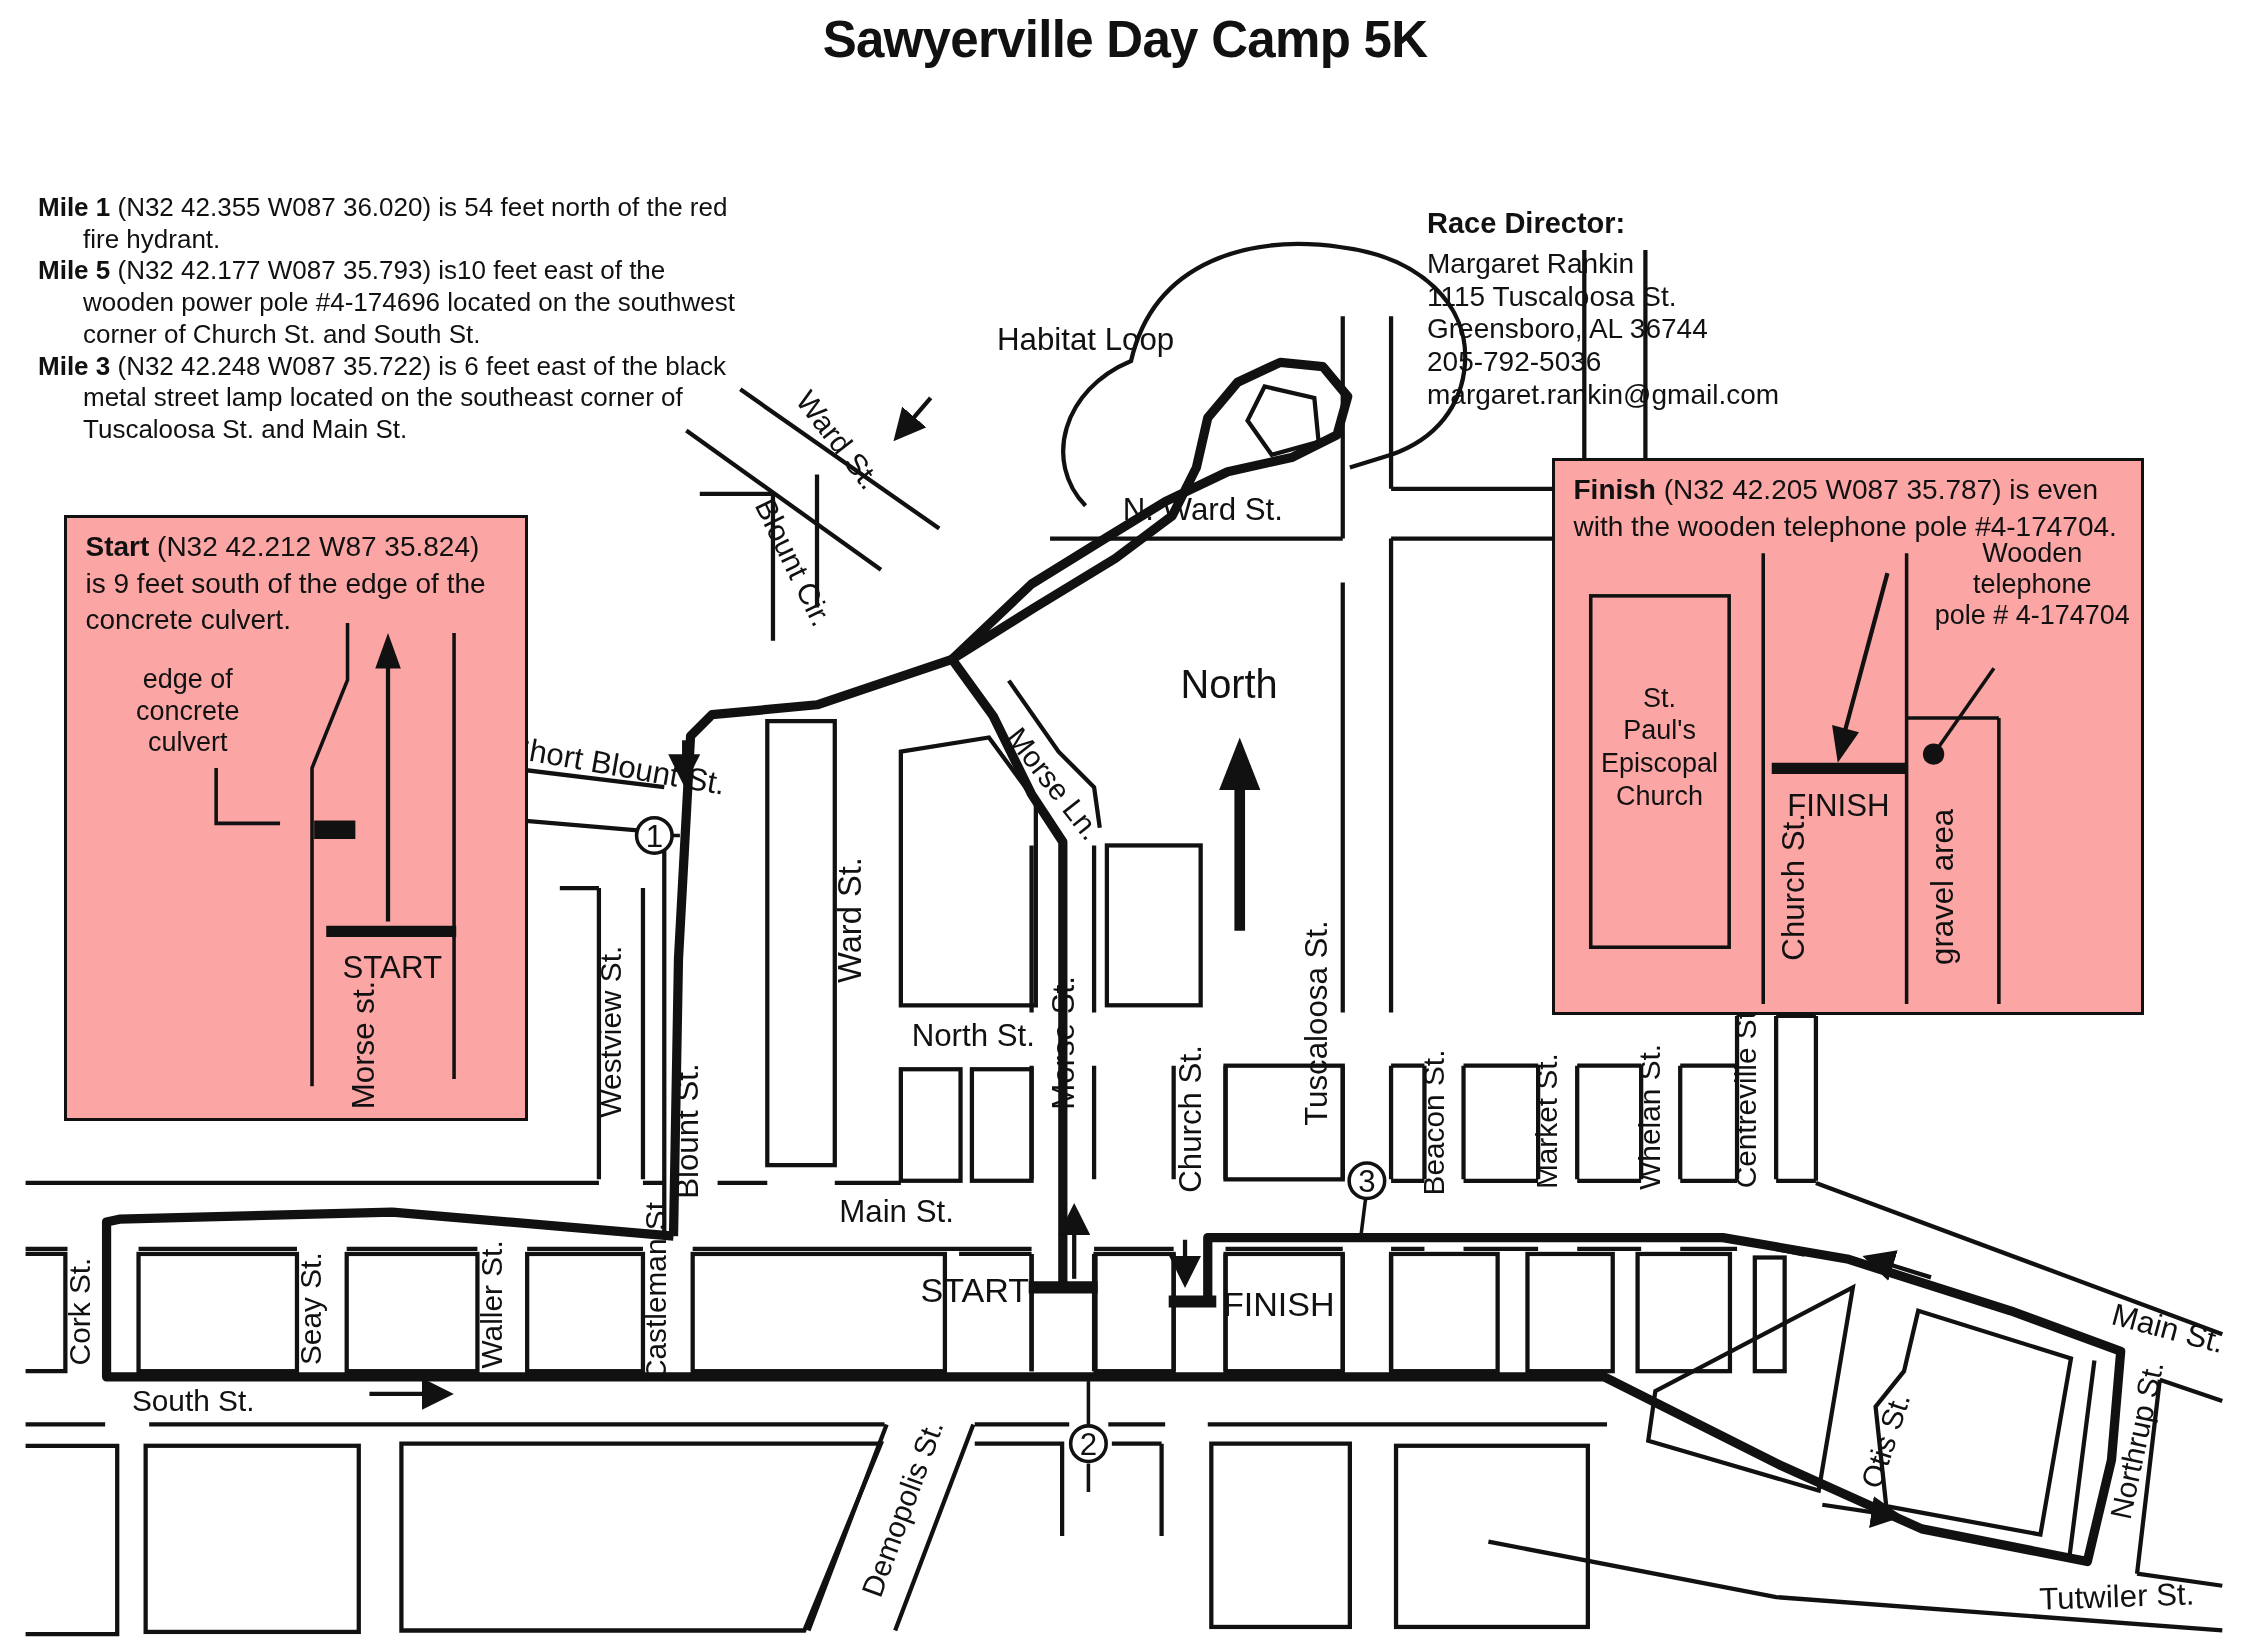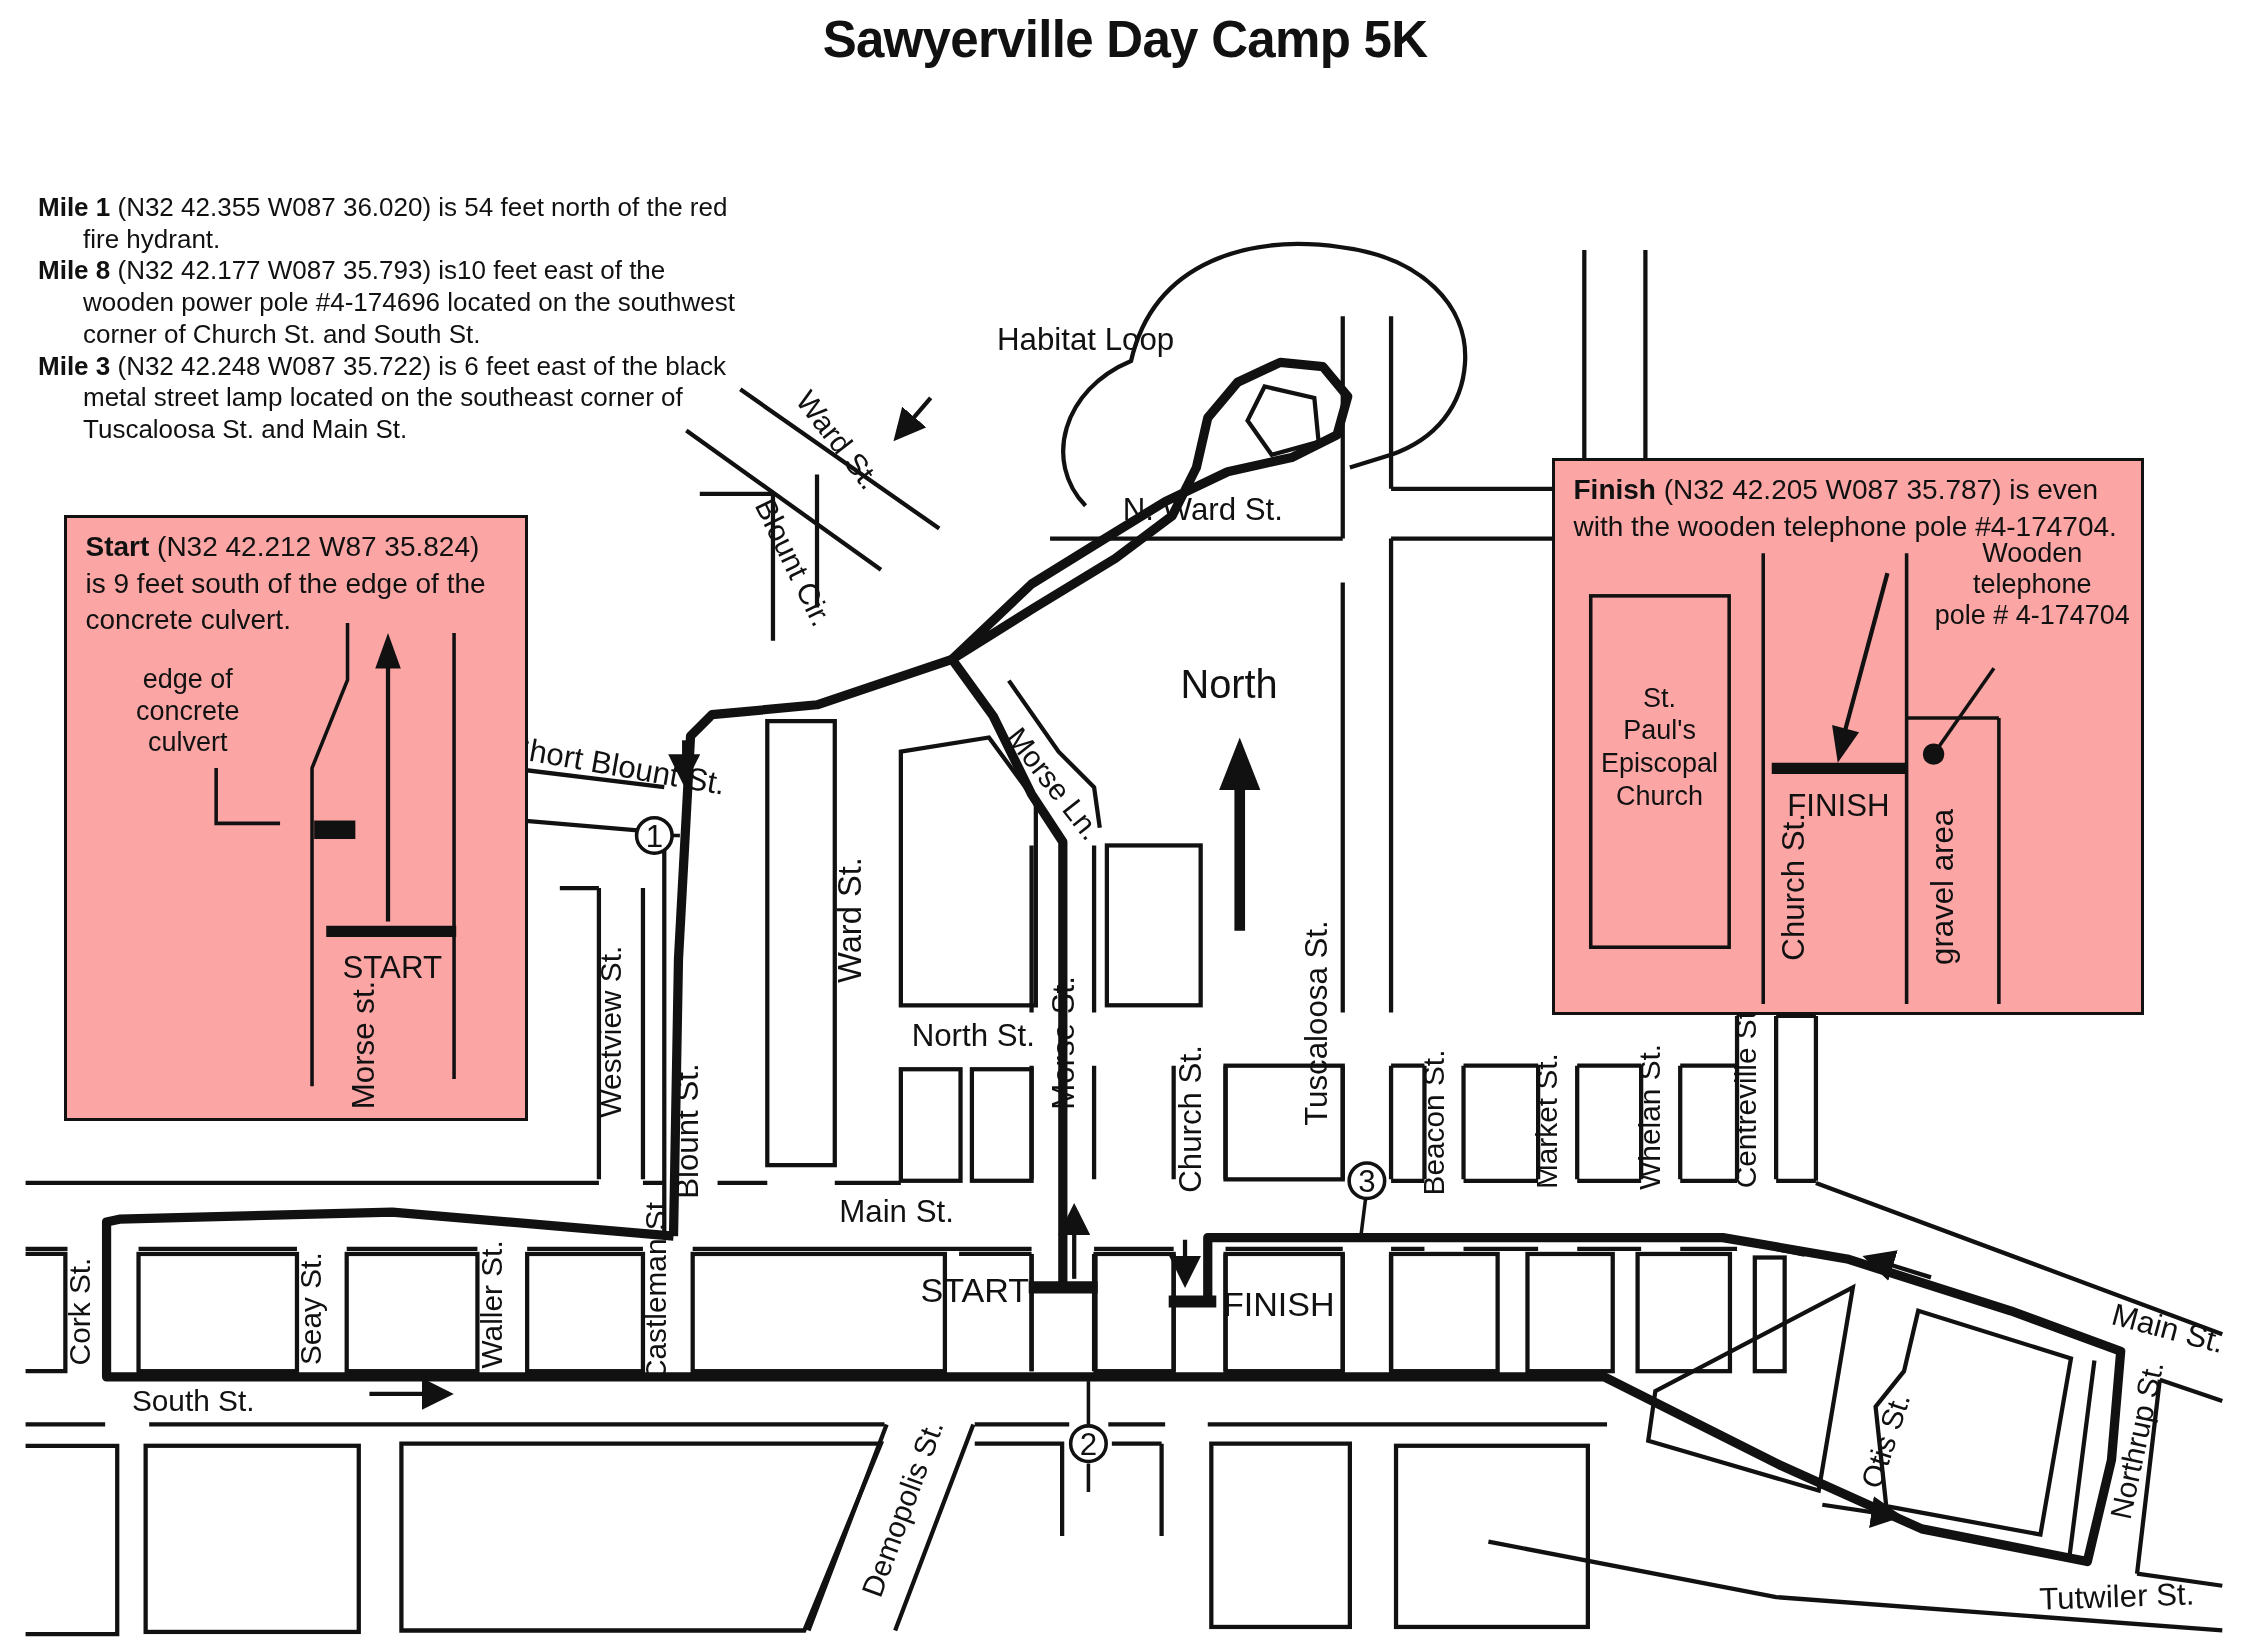--- a/index.html
+++ b/index.html
@@ -181,24 +181,32 @@
     <text x="1372" y="1832" font-size="48" text-anchor="middle">START</text>
     <text x="1800" y="1852" font-size="48" text-anchor="middle">FINISH</text>
   </svg>
 
   <div class="overlay title-wrap">
     <div class="title-main">Sawyerville Day Camp 5K</div>
   </div>
 
   <div class="overlay mile-notes">
     <p><b>Mile 1</b><span> (N32 42.355  W087 36.020) is 54 feet north of the red fire hydrant.</span></p>
-    <p><b>Mile 8</b><span> (N32 42.177  W087 35.793) is10 feet east of the wooden power pole #4-174696 located on the southwest corner of Church St. and South St.</span></p>
+    <p><b>Mile 5</b><span> (N32 42.177  W087 35.793) is10 feet east of the wooden power pole #4-174696 located on the southwest corner of Church St. and South St.</span></p>
     <p><b>Mile 3</b><span> (N32 42.248  W087 35.722) is 6 feet east of the black metal street lamp located on the southeast corner of Tuscaloosa St. and Main St.</span></p>
   </div>
 
+  <div class="overlay contact rd">
+    <div class="h">Race Director:</div>
+    <div>Margaret Rankin</div>
+    <div>1115 Tuscaloosa St.</div>
+    <div>Greensboro, AL 36744</div>
+    <div>205-792-5036</div>
+    <div>margaret.rankin@gmail.com</div>
+  </div>
 
   <div class="inset start-inset">
     <p class="inset-heading"><b>Start</b><span> (N32 42.212  W87 35.824) is 9 feet south of the edge of the concrete culvert.</span></p>
     <svg width="451" height="593" viewBox="0 0 635 835">
       <g text-anchor="middle" font-size="38">
         <text x="170" y="240">edge of</text>
         <text x="170" y="284">concrete</text>
         <text x="170" y="328">culvert</text>
       </g>
       <g stroke="#111" stroke-width="5" fill="none">

